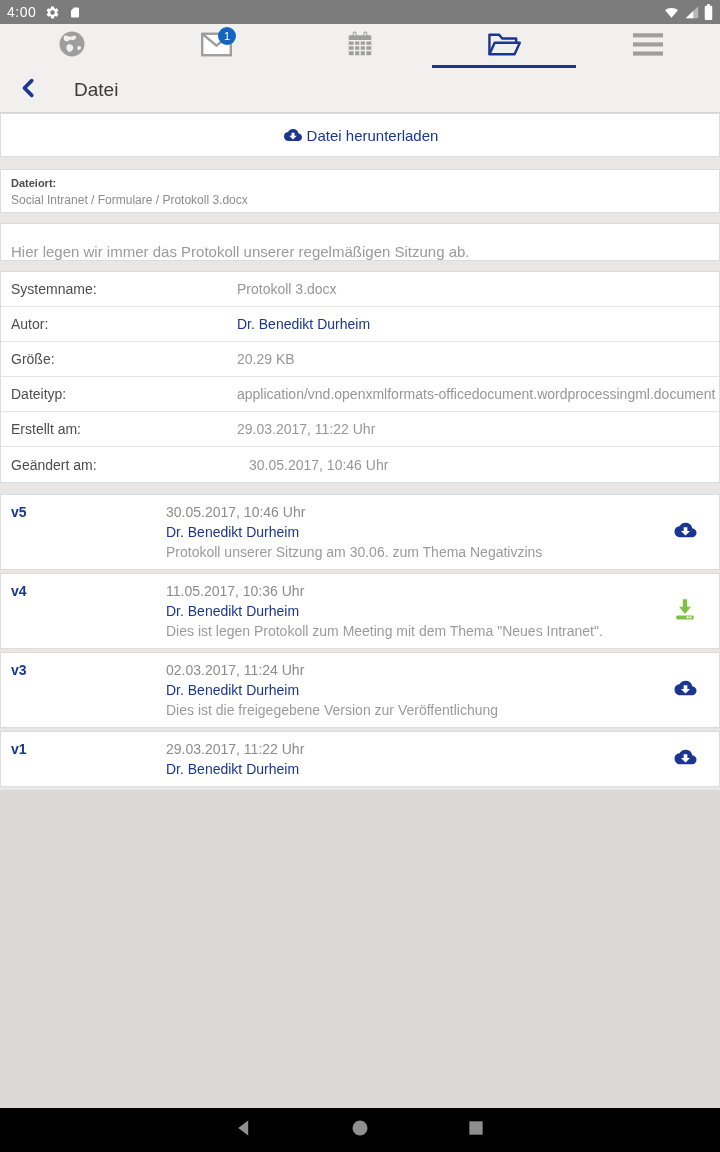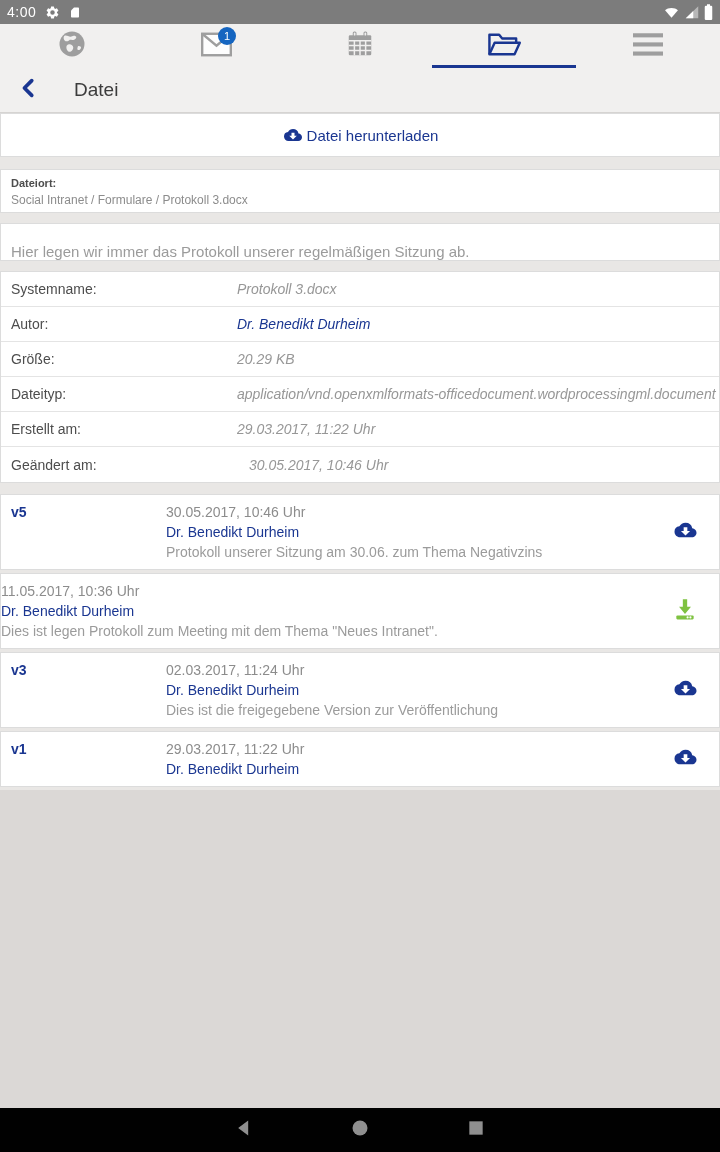--- a/index.html
+++ b/index.html
@@ -46,21 +46,21 @@
   .loc-label{font-size:11px;font-weight:bold;color:#4d4d4d;line-height:17px;}
   .loc-path{font-size:12px;color:#8c8c8c;line-height:16px;}
 
   .desc-card{height:38px;display:flex;align-items:flex-end;padding:0 10px;font-size:15px;color:#9b9b9b;}
 
   
   .details-table{padding:0;}
   .drow{height:35px;display:flex;align-items:center;border-bottom:1px solid #e4e4e4;background:#fff;}
   .drow:last-child{border-bottom:none;gap:12px;}
   .dlabel{width:236px;padding-left:10px;font-size:14px;font-weight:normal;color:#4d4d4d;flex:none;}
-  .dvalue{flex:1;font-size:14px;color:#979797;white-space:nowrap;overflow:hidden;padding-right:6px;font-style:italic;}
+  .dvalue{flex:1;font-size:14px;color:#979797;white-space:nowrap;overflow:hidden;padding-right:6px;}
   .dvalue.link{color:var(--accent-blue);cursor:pointer;}
 
   
   .vrow{display:flex;padding:7px 0;}
   .vid{width:165px;padding-left:10px;font-size:14px;font-weight:bold;color:var(--accent-blue);line-height:20px;flex:none;}
   .vmain{flex:1;display:flex;flex-direction:column;font-size:14px;line-height:20px;}
   .vdate{color:#8c8c8c;}
   .vauthor{color:var(--accent-blue);cursor:pointer;}
   .vcomment{color:#9b9b9b;}
   .vicon{width:68px;display:flex;align-items:center;justify-content:center;flex:none;cursor:pointer;}
@@ -253,20 +253,21 @@
               </svg>
             </span>
 
           </div>
         </div>
         <div class="spacer-3"></div>
       </div>
 
       <div>
         <div class="card vrow">
+          <div class="vid">v4</div>
           <div class="vmain">
             <span class="vdate">11.05.2017, 10:36 Uhr</span>
             <span class="vauthor">Dr. Benedikt Durheim</span>
             <span class="vcomment">Dies ist legen Protokoll zum Meeting mit dem Thema "Neues Intranet".</span>
           </div>
           <div class="vicon">
 
             <span class="green-ic">
               <svg width="26" height="26" viewBox="0 0 24 24">
                 <path fill="currentColor" d="M12 16.5 6.5 10H10V3h4v7h3.5z"></path>

